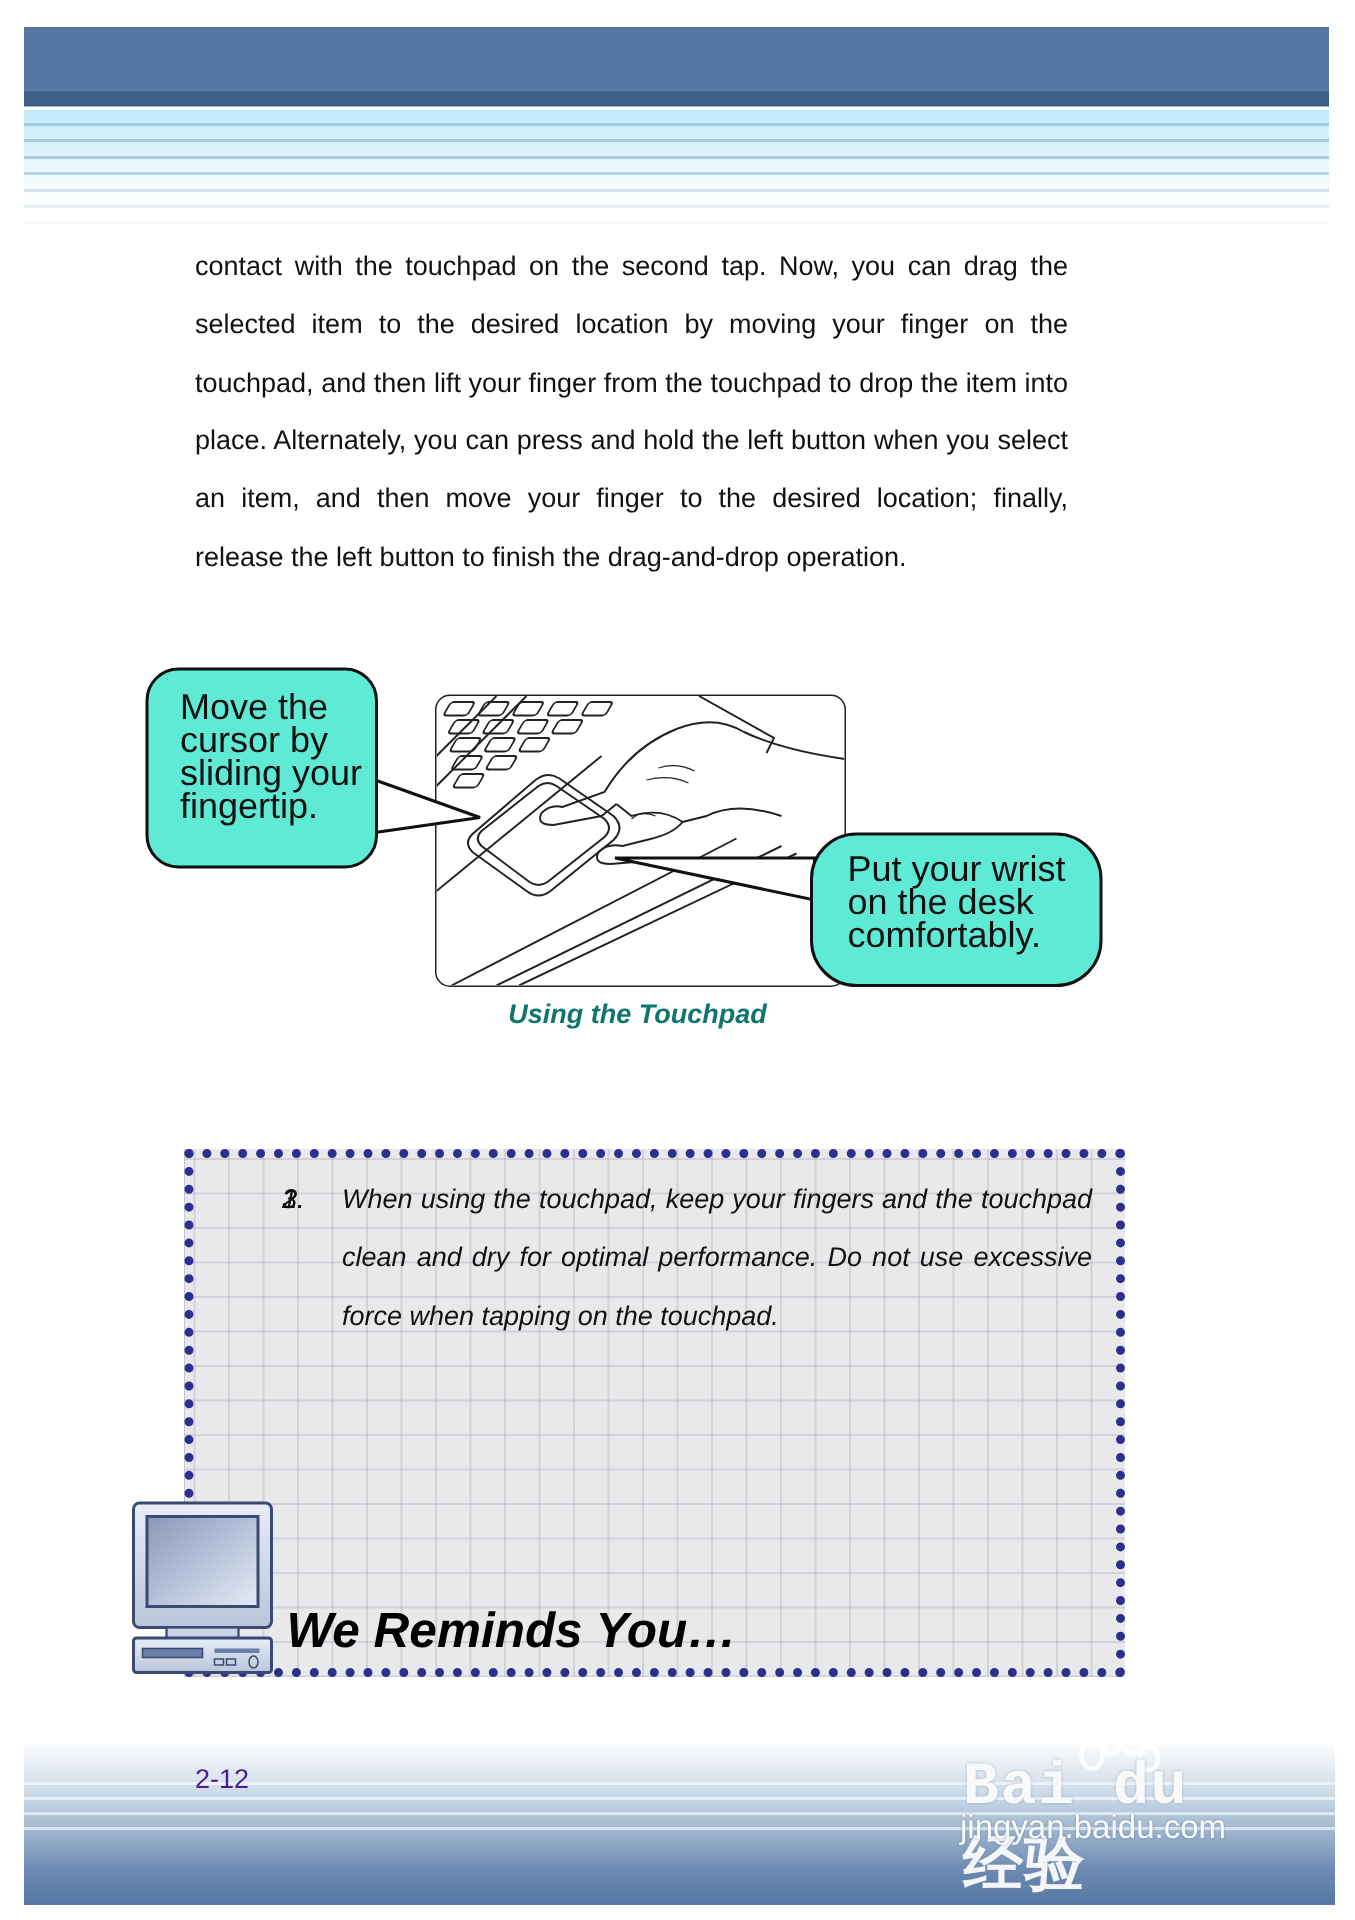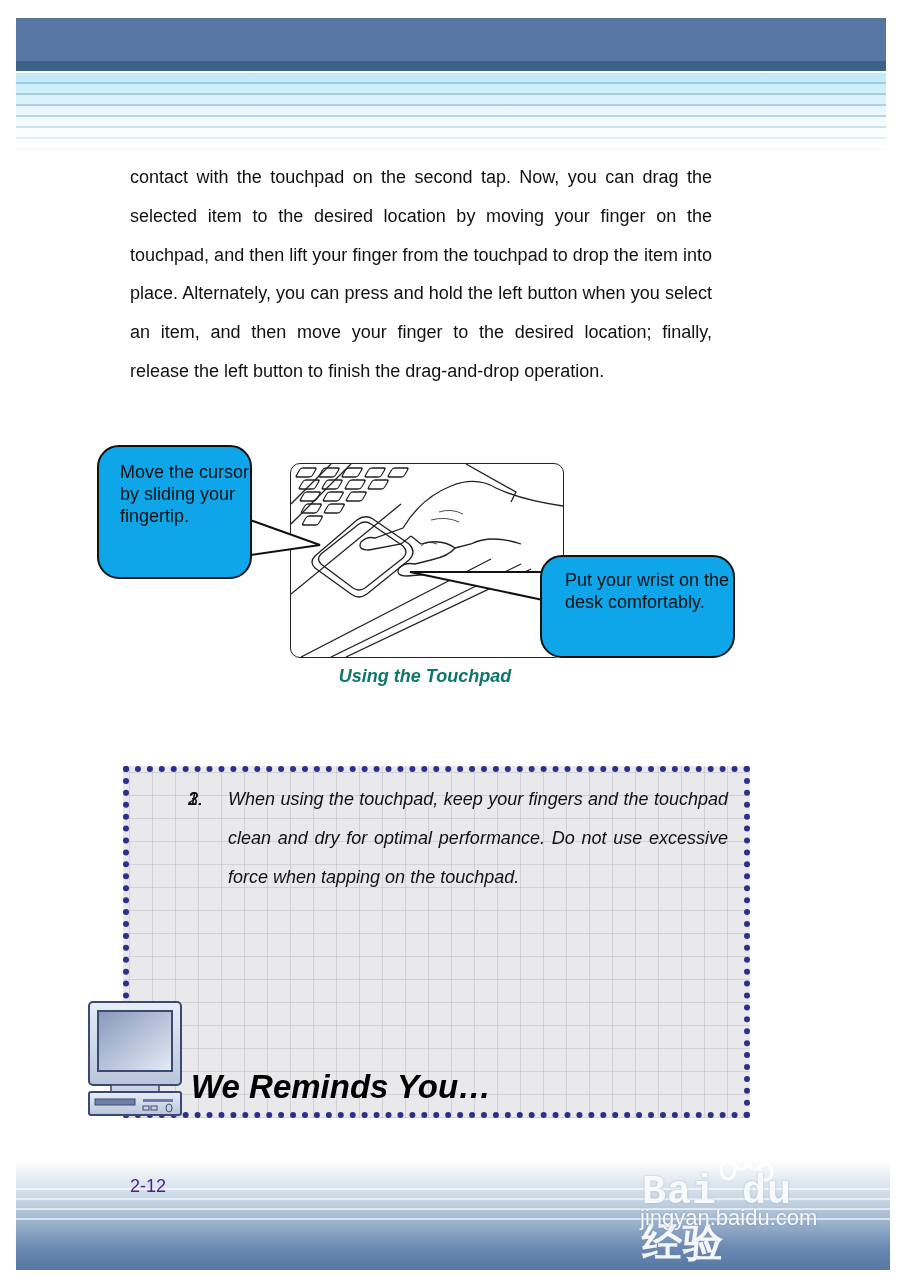--- a/index.html
+++ b/index.html
@@ -13,23 +13,23 @@
       linear-gradient(to bottom, #bfe9fa 0%, #d9f2fb 30%, #eef9fd 55%, #ffffff 100%);
     -webkit-mask-image: linear-gradient(to bottom, #000 0%, #000 50%, transparent 100%);
     mask-image: linear-gradient(to bottom, #000 0%, #000 50%, transparent 100%);
   }
 
   .body-text { position: absolute; left: 130px; top: 158px; width: 582px; font-size: 18px; line-height: 38.8px; color: #111; text-align: justify; margin: 0; }
 
   .figure { position: absolute; left: 290px; top: 463px; width: 272px; height: 193px; border: 1.5px solid #222; border-radius: 10px; background: #fff; overflow: hidden; }
   .figure svg { display: block; }
 
-  .callout { position: absolute; background: #0ea5e9; border: 2px solid #111; border-radius: 22px; font-size: 18px; line-height: 22px; color: #111; }
+  .callout { position: absolute; background: #5eead4; border: 2px solid #111; border-radius: 22px; font-size: 24px; line-height: 22px; color: #111; }
   .callout-left { left: 97px; top: 445px; width: 155px; height: 134px; box-sizing: border-box; padding: 14px 0 0 21px; }
-  .callout-right { left: 540px; top: 555px; width: 195px; height: 103px; box-sizing: border-box; padding: 12px 0 0 23px; }
+  .callout-right { left: 540px; top: 555px; width: 195px; height: 103px; box-sizing: border-box; padding: 12px 0 0 23px; border-radius: 31px; }
   .pointer-svg { position: absolute; left: 0; top: 0; pointer-events: none; }
 
   .caption { position: absolute; left: 290px; top: 666px; width: 270px; text-align: center; font-size: 18px; font-weight: bold; font-style: italic; color: #0f766e; }
 
   .reminder { position: absolute; left: 123px; top: 766px; width: 627px; height: 352px; box-sizing: border-box;
     border: 6px dotted #2d2f8c; background-color: #e9e9eb;
     background-image:
       linear-gradient(to right, rgba(180,180,190,0.45) 1px, transparent 1px),
       linear-gradient(to bottom, rgba(180,180,190,0.45) 1px, transparent 1px);
     background-size: 23px 23px;

